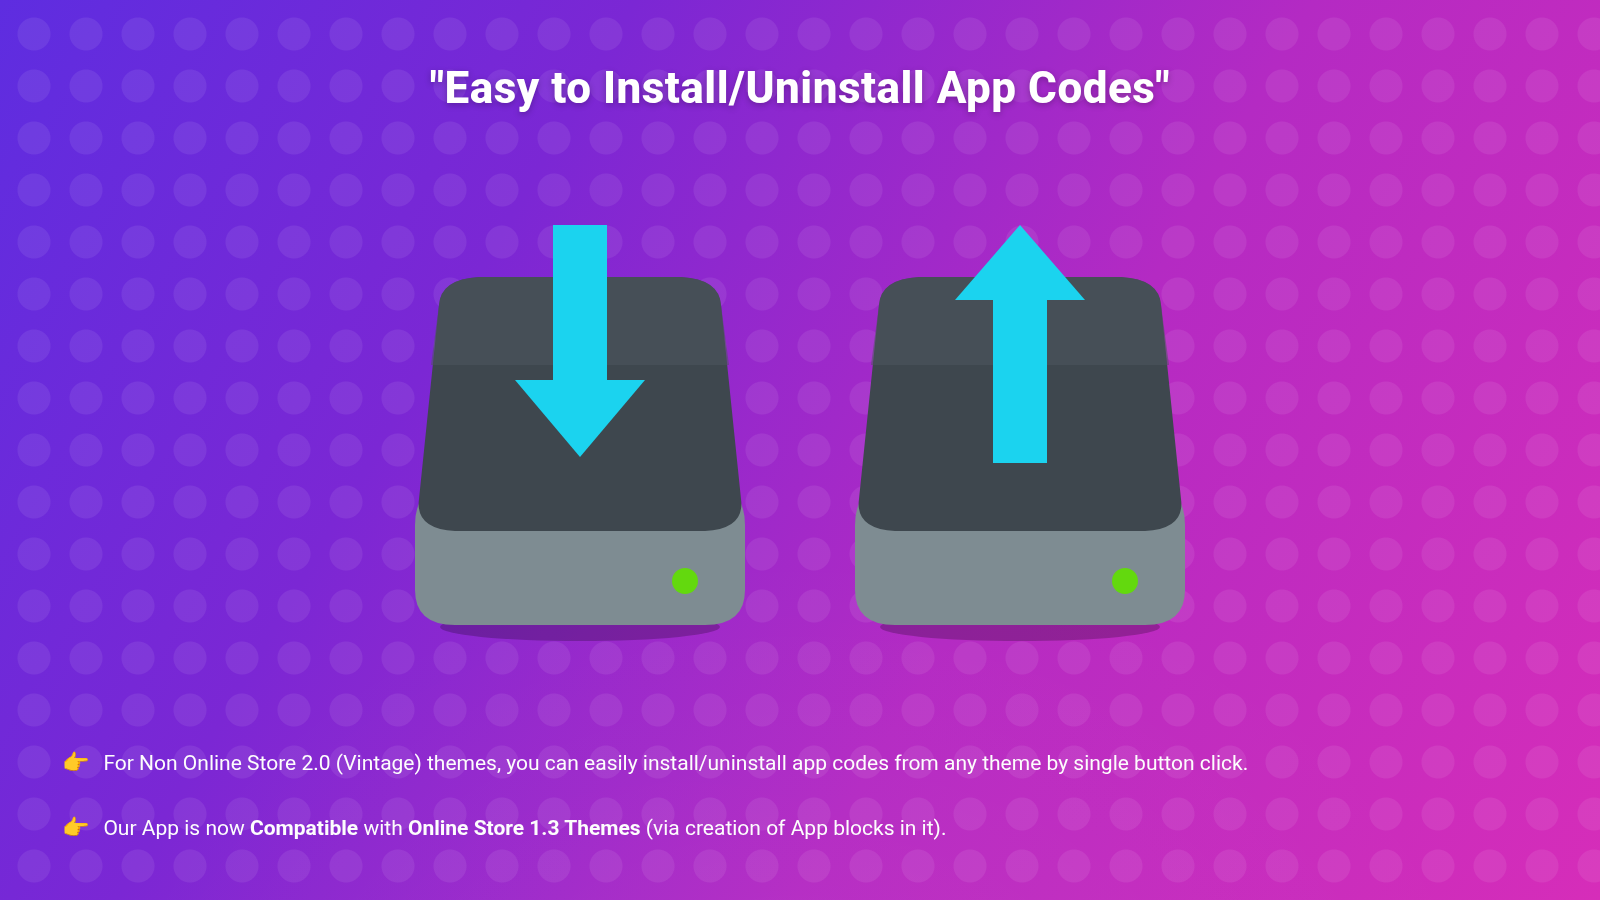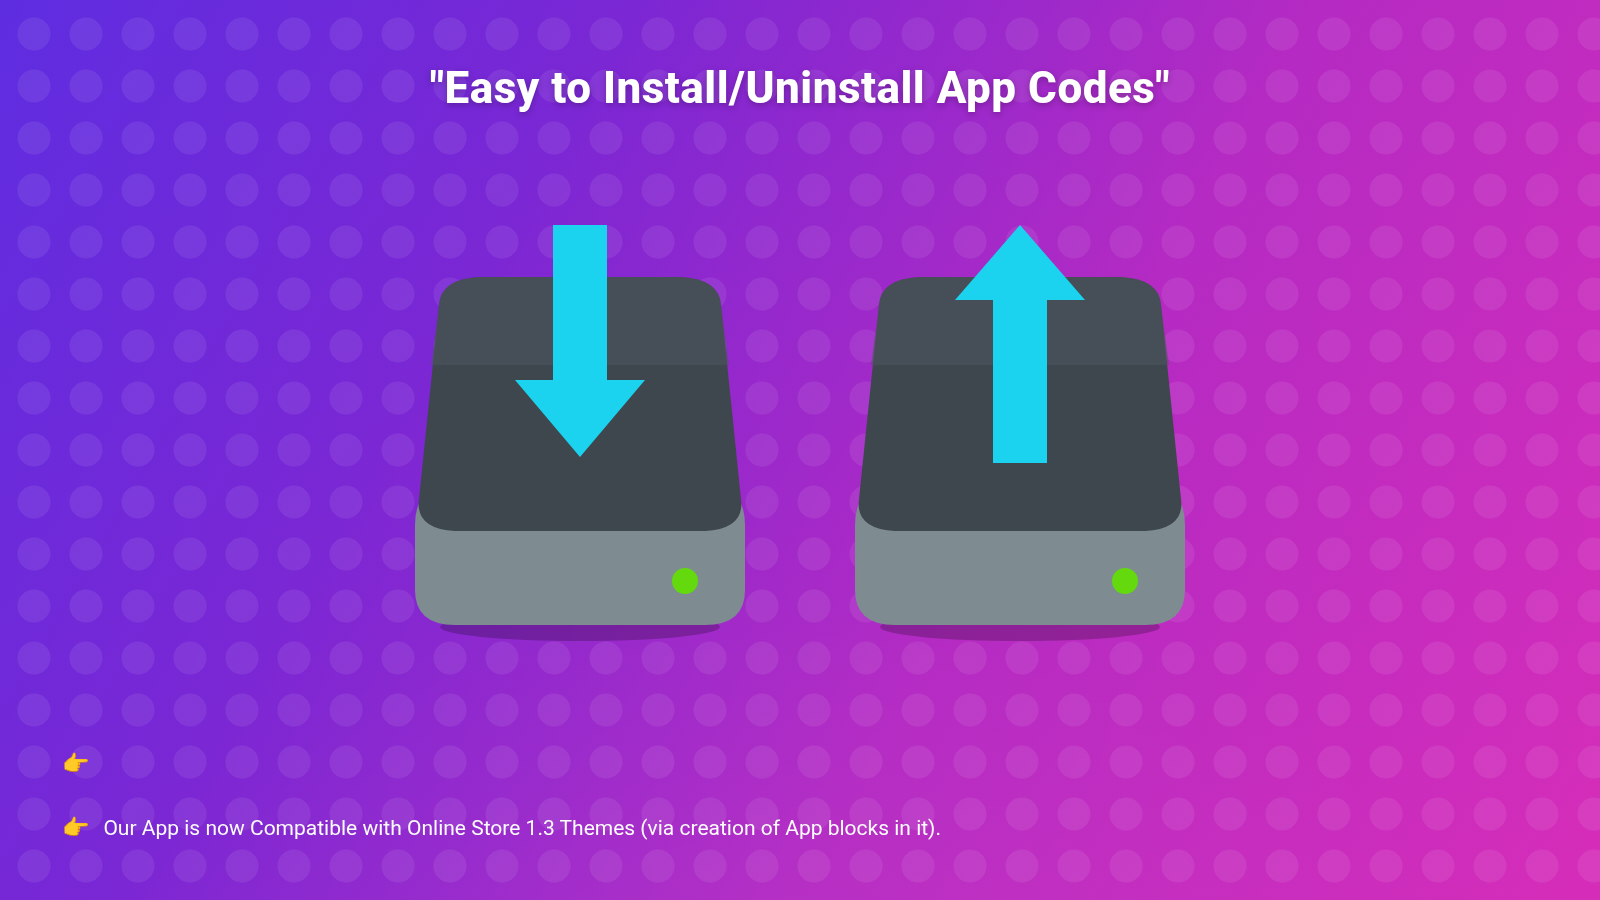--- a/index.html
+++ b/index.html
@@ -41,21 +41,21 @@
     .drive-wrap { width:350px; display:flex; flex-direction:column; align-items:center; }
 
     .bullets {
       position:absolute; left:62px; right:62px; bottom:58px;
       display:flex; flex-direction:column; gap:36px;
       font-size:21px; font-weight:400;
       color:#fdfdfd;
     }
     .bullet-row { display:flex; align-items:flex-start; gap:14px; line-height:1.35; }
     .hand { flex:0 0 auto; font-size:22px; line-height:1.25; }
-    .bullet-text b { font-weight:400; }
+    .bullet-text b { font-weight:700; }
   </style>
 </head>
 <body>
 
 <div class="canvas">
   <div class="dots"></div>
 
   <h1 class="title">"Easy to Install/Uninstall App Codes"</h1>
 
   <div class="icons">
@@ -131,20 +131,21 @@
           <rect x="148" y="70" width="54" height="168"></rect>
         </g>
       </svg>
     </div>
 
   </div>
 
   <div class="bullets">
     <div class="bullet-row">
       <span class="hand">👉</span>
+      <span class="bullet-text">For Non Online Store 2.0 (Vintage) themes, you can easily install/uninstall app codes from any theme by single button click.</span>
     </div>
     <div class="bullet-row">
       <span class="hand">👉</span>
       <span class="bullet-text">Our App is now <b>Compatible</b> with <b>Online Store 1.3 Themes</b> (via creation of App blocks in it).</span>
     </div>
   </div>
 
 </div>
 
 </body></html>

